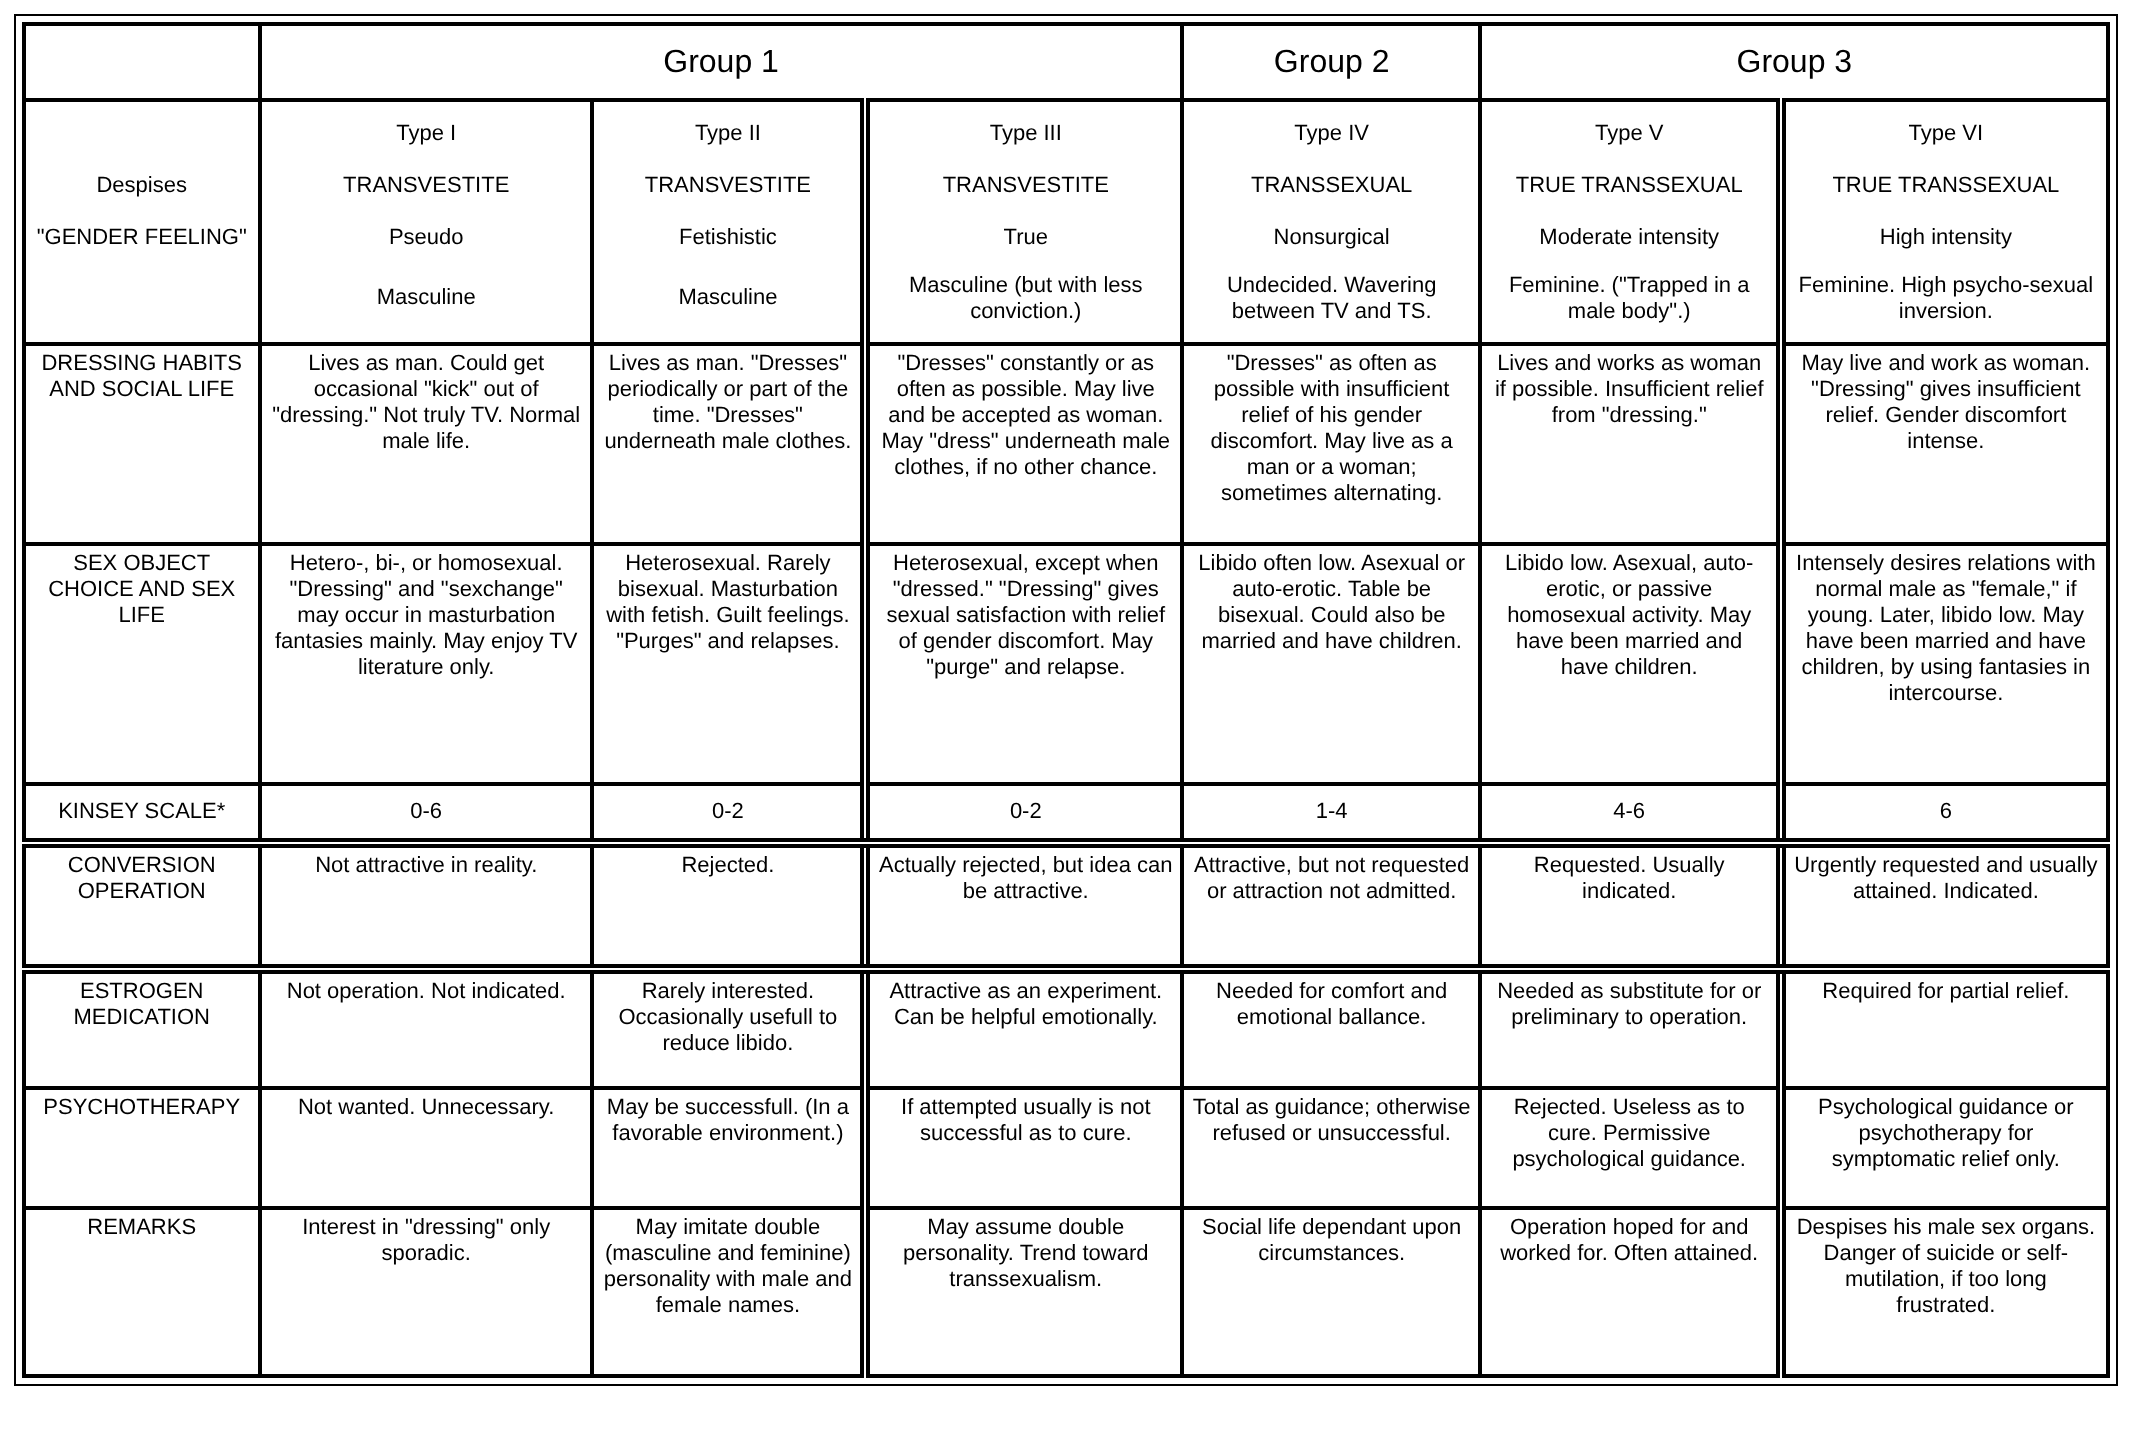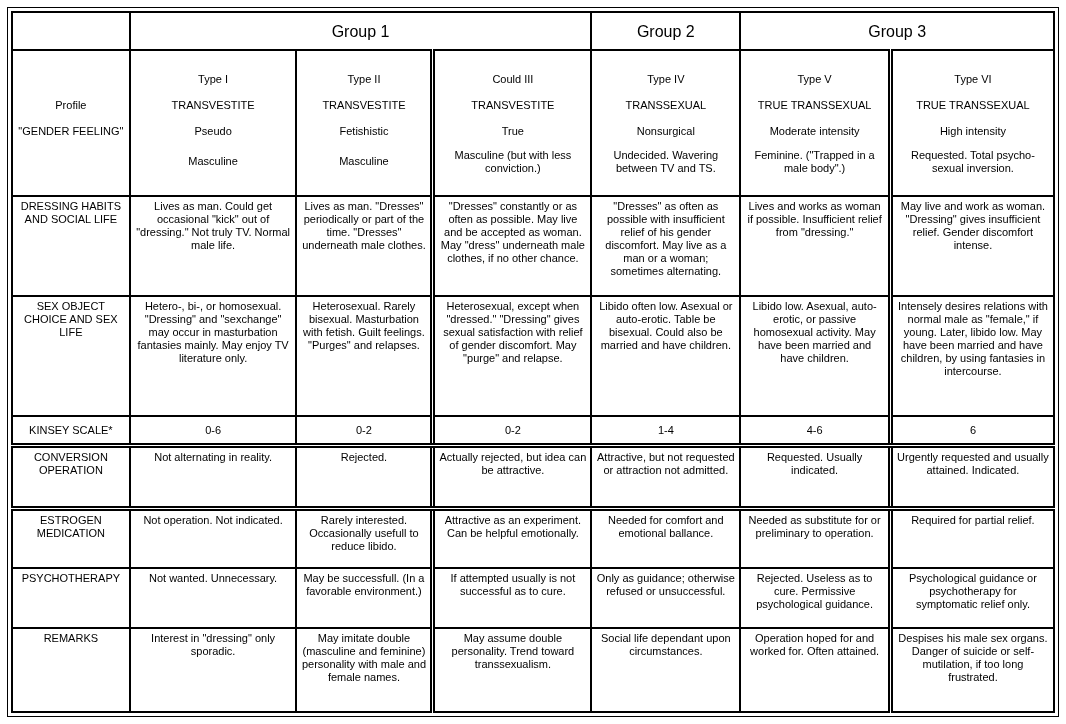--- a/index.html
+++ b/index.html
@@ -7,21 +7,21 @@
   .frame{margin:7px;border:1px solid #000;padding:3px;background:#fff;}
   table{border-collapse:collapse;width:100%;table-layout:fixed;border:2px solid #000;}
   td{border:2px solid #000;padding:3px 4px;text-align:center;vertical-align:top;
      font-size:11px;line-height:13px;word-wrap:break-word;}
   
   tr.r-title td{height:36px;vertical-align:middle;font-weight:bold;font-style:italic;
      font-size:13px;line-height:16px;}
   
   tr.r-group td{height:30px;vertical-align:middle;font-size:16px;}
   
-  tr.r-profile td{height:112px;padding:16px 3px;}
+  tr.r-profile td{height:112px;padding:4px 3px;}
   .pcol{display:grid;grid-template-rows:1fr 1fr 1fr 1.35fr;height:100%;
         align-items:center;justify-items:center;}
   .pcol div{width:100%;}
   tr.r-dressing td{height:92px;}
   tr.r-sexobj td{height:112px;}
   tr.r-kinsey td{height:20px;vertical-align:middle;text-align:center;}
   tr.r-conversion td{height:52px;}
   tr.r-estrogen td{height:50px;}
   tr.r-psycho td{height:52px;}
   tr.r-remarks td{height:76px;}
@@ -51,21 +51,21 @@
     <td></td>
     <td colspan="3">Group 1</td>
     <td>Group 2</td>
     <td colspan="2">Group 3</td>
   </tr>
 
   <tr class="r-profile">
     <td>
       <div class="pcol">
         <div></div>
-        <div>Profile</div>
+        <div>Despises</div>
         <div>"GENDER FEELING"</div>
         <div></div>
       </div>
     </td>
     <td>
       <div class="pcol">
         <div>Type I</div>
         <div>TRANSVESTITE</div>
         <div>Pseudo</div>
         <div>Masculine</div>
@@ -74,21 +74,21 @@
     <td>
       <div class="pcol">
         <div>Type II</div>
         <div>TRANSVESTITE</div>
         <div>Fetishistic</div>
         <div>Masculine</div>
       </div>
     </td>
     <td class="bl-dbl">
       <div class="pcol">
-        <div>Could III</div>
+        <div>Type III</div>
         <div>TRANSVESTITE</div>
         <div>True</div>
         <div>Masculine (but with less conviction.)</div>
       </div>
     </td>
     <td>
       <div class="pcol">
         <div>Type IV</div>
         <div>TRANSSEXUAL</div>
         <div>Nonsurgical</div>
@@ -101,21 +101,21 @@
         <div>TRUE TRANSSEXUAL</div>
         <div>Moderate intensity</div>
         <div>Feminine. ("Trapped in a male body".)</div>
       </div>
     </td>
     <td class="bl-dbl">
       <div class="pcol">
         <div>Type VI</div>
         <div>TRUE TRANSSEXUAL</div>
         <div>High intensity</div>
-        <div>Requested. Total psycho-sexual inversion.</div>
+        <div>Feminine. High psycho-sexual inversion.</div>
       </div>
     </td>
   </tr>
 
   <tr class="r-dressing">
     <td>DRESSING HABITS AND SOCIAL LIFE</td>
     <td>Lives as man. Could get occasional "kick" out of "dressing." Not truly TV. Normal male life.</td>
     <td>Lives as man. "Dresses" periodically or part of the time. "Dresses" underneath male clothes.</td>
     <td class="bl-dbl">"Dresses" constantly or as often as possible. May live and be accepted as woman. May "dress" underneath male clothes, if no other chance.</td>
     <td>"Dresses" as often as possible with insufficient relief of his gender discomfort. May live as a man or a woman; sometimes alternating.</td>
@@ -138,21 +138,21 @@
     <td>0-6</td>
     <td>0-2</td>
     <td class="bl-dbl">0-2</td>
     <td>1-4</td>
     <td>4-6</td>
     <td class="bl-dbl">6</td>
   </tr>
 
   <tr class="r-conversion">
     <td>CONVERSION OPERATION</td>
-    <td>Not alternating in reality.</td>
+    <td>Not attractive in reality.</td>
     <td>Rejected.</td>
     <td class="bl-dbl">Actually rejected, but idea can be attractive.</td>
     <td>Attractive, but not requested or attraction not admitted.</td>
     <td>Requested. Usually indicated.</td>
     <td class="bl-dbl">Urgently requested and usually attained. Indicated.</td>
   </tr>
 
   <tr class="r-estrogen">
     <td>ESTROGEN MEDICATION</td>
     <td>Not operation. Not indicated.</td>
@@ -161,21 +161,21 @@
     <td>Needed for comfort and emotional ballance.</td>
     <td>Needed as substitute for or preliminary to operation.</td>
     <td class="bl-dbl">Required for partial relief.</td>
   </tr>
 
   <tr class="r-psycho">
     <td>PSYCHOTHERAPY</td>
     <td>Not wanted. Unnecessary.</td>
     <td>May be successfull. (In a favorable environment.)</td>
     <td class="bl-dbl">If attempted usually is not successful as to cure.</td>
-    <td>Only as guidance; otherwise refused or unsuccessful.</td>
+    <td>Total as guidance; otherwise refused or unsuccessful.</td>
     <td>Rejected. Useless as to cure. Permissive psychological guidance.</td>
     <td class="bl-dbl">Psychological guidance or psychotherapy for symptomatic relief only.</td>
   </tr>
 
   <tr class="r-remarks">
     <td>REMARKS</td>
     <td>Interest in "dressing" only sporadic.</td>
     <td>May imitate double (masculine and feminine) personality with male and female names.</td>
     <td class="bl-dbl">May assume double personality. Trend toward transsexualism.</td>
     <td>Social life dependant upon circumstances.</td>

